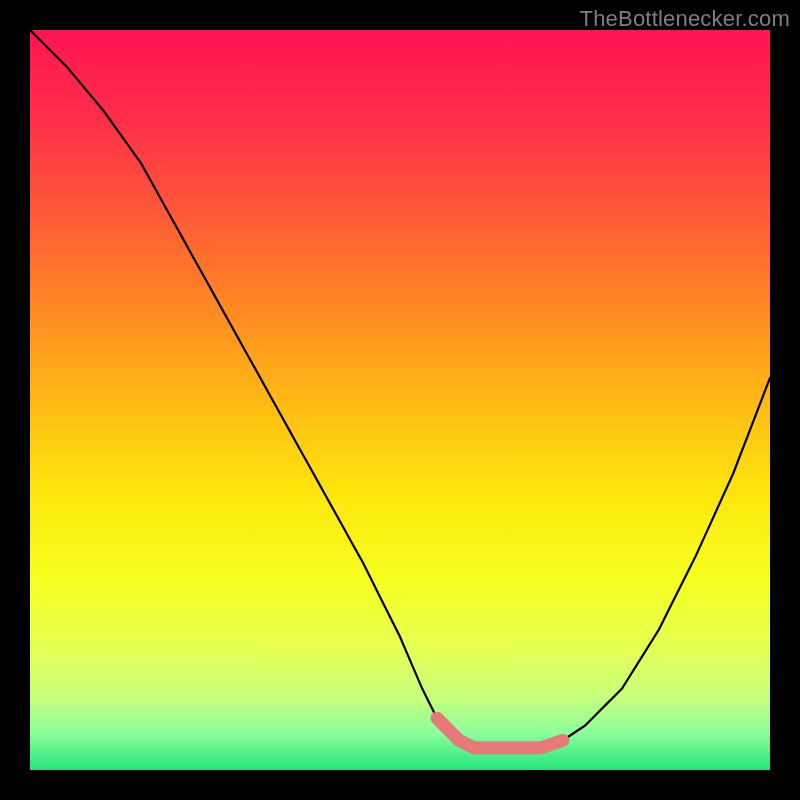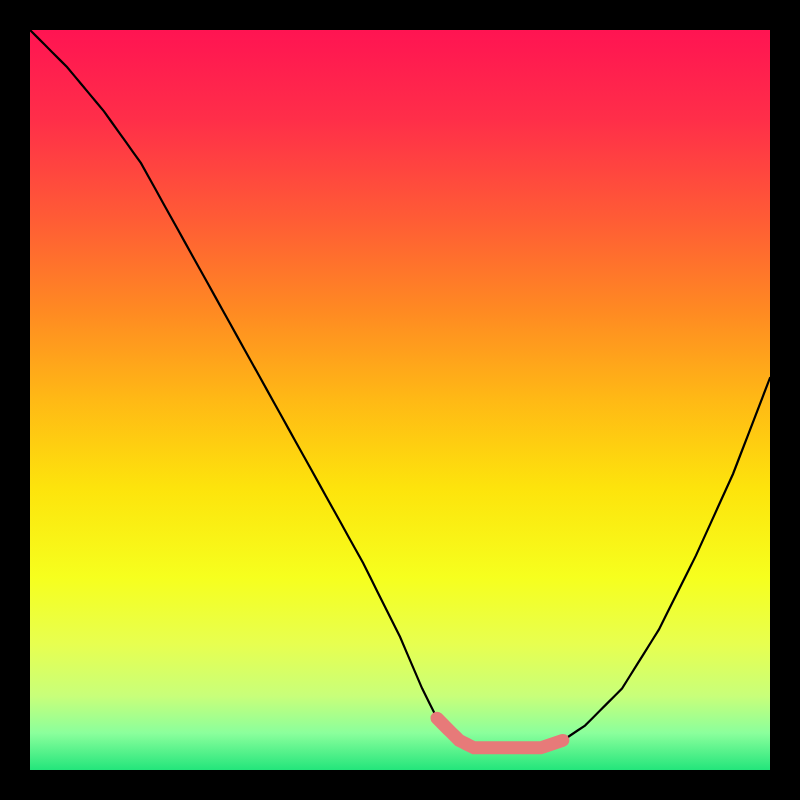--- a/index.html
+++ b/index.html
@@ -36,20 +36,21 @@
   .plot-wrap svg {
     display: block;
     width: 740px;
     height: 740px;
   }
 </style>
 </head>
 <body>
 
 <div class="frame">
+  <div class="watermark">TheBottlenecker.com</div>
 
   <div class="plot-wrap">
     <svg id="plot-svg" viewBox="0 0 740 740" preserveAspectRatio="none">
       <defs>
         <linearGradient id="bg-grad" x1="0" y1="0" x2="0" y2="1">
             <stop offset="0%" stop-color="#ff1452"></stop>
             <stop offset="12%" stop-color="#ff2e49"></stop>
             <stop offset="25%" stop-color="#ff5a36"></stop>
             <stop offset="38%" stop-color="#ff8a22"></stop>
             <stop offset="50%" stop-color="#ffb915"></stop>

